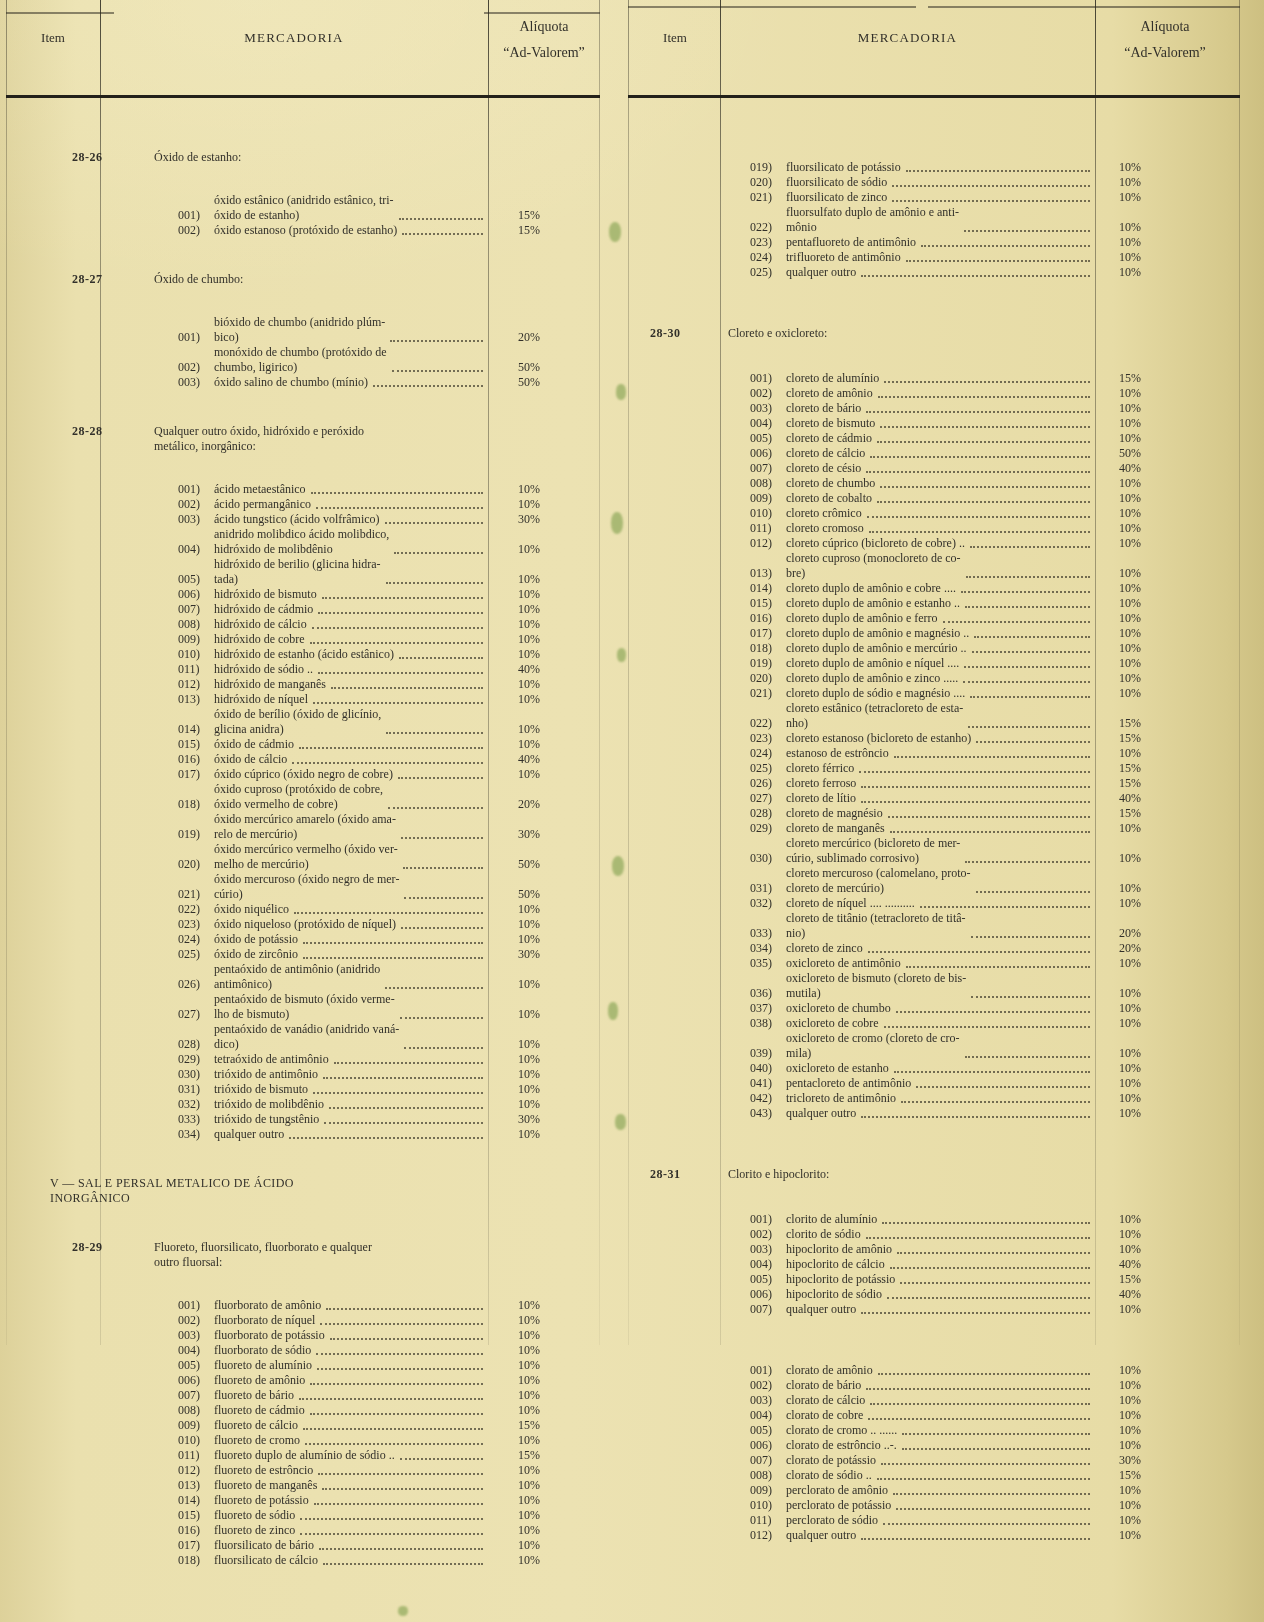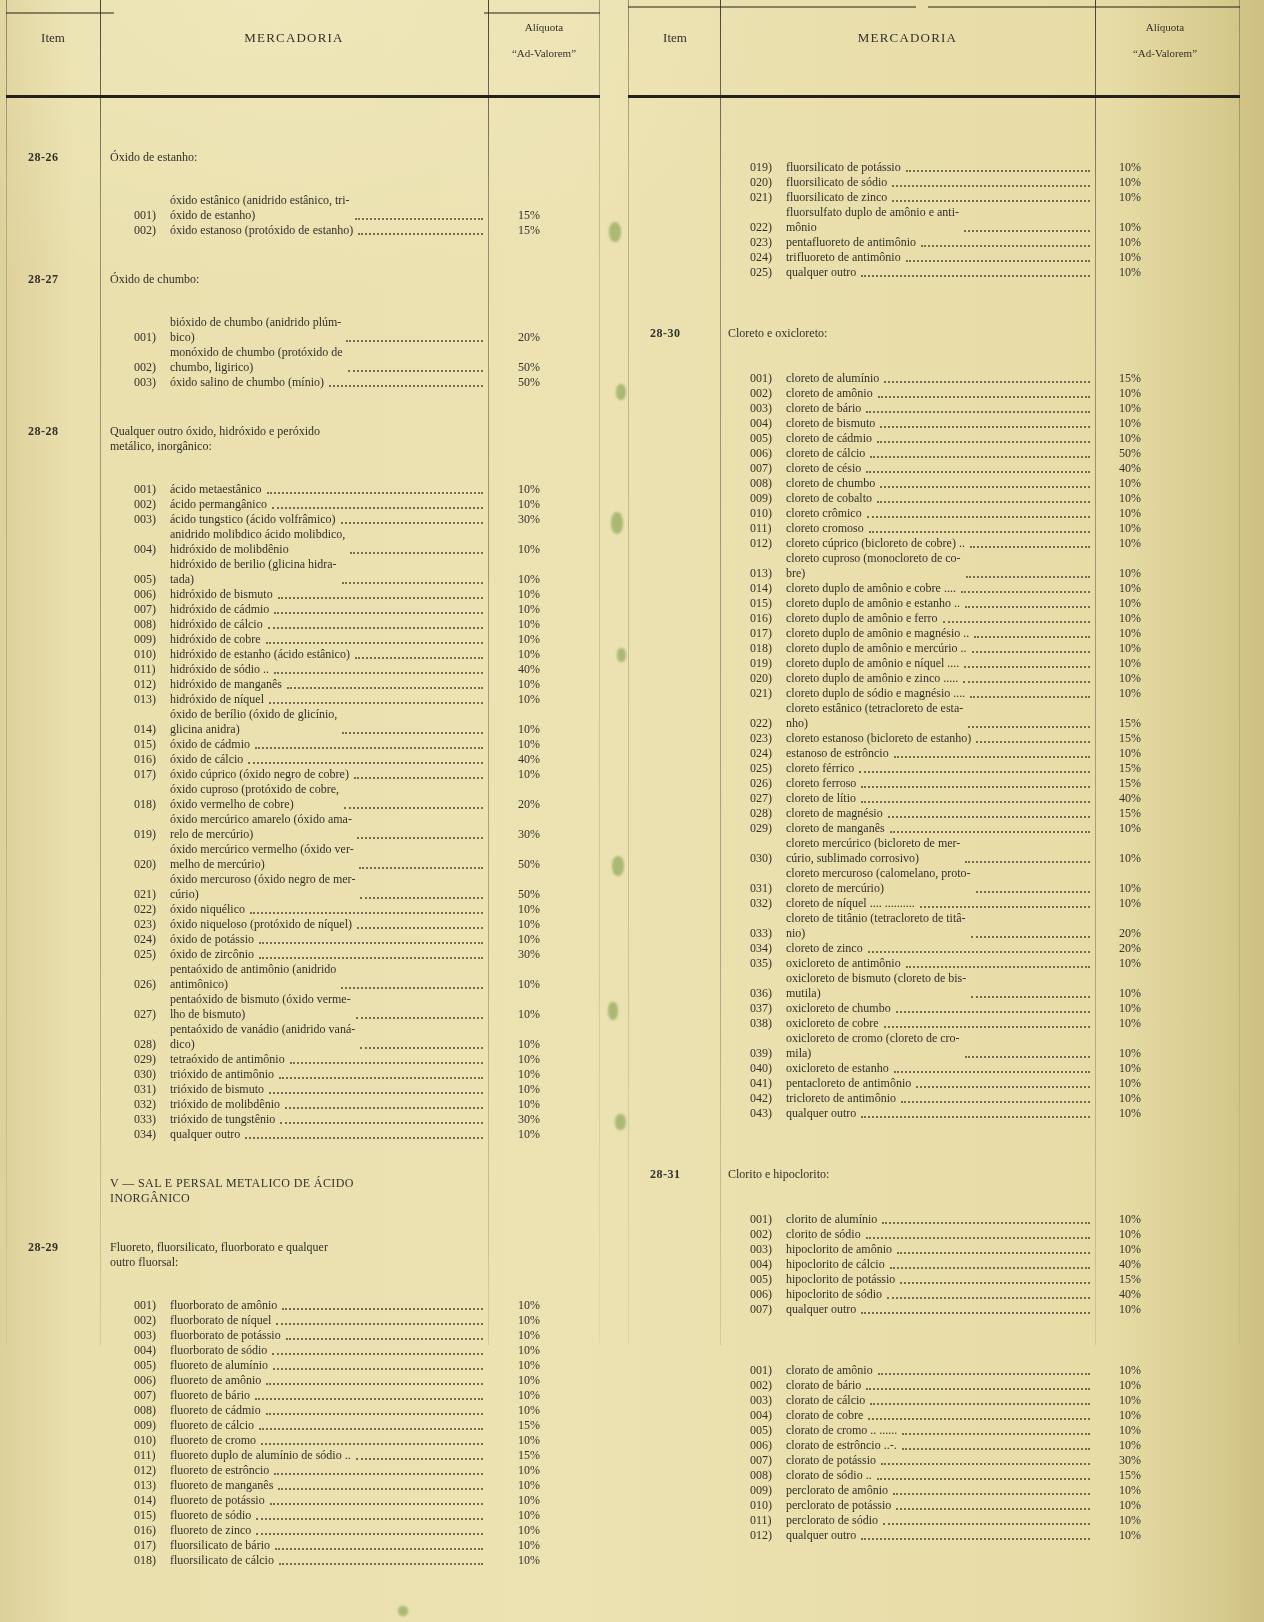--- a/index.html
+++ b/index.html
@@ -31,28 +31,28 @@
   #col0 .topline.a { top: 12px; left: 0;     width: 108px; }
   #col0 .topline.b { top: 12px; left: 478px; width: 116px; }
   #col1 .topline.a { top: 6px;  left: 0;     width: 288px; }
   #col1 .topline.b { top: 6px;  left: 300px; width: 312px; }
 
   .col-header { position: absolute; top: 0; left: 0; right: 0; height: 95px; }
   .h-item { position: absolute; top: 30px; left: 0; width: 94px; text-align: center; font-size: 13px; }
   .h-merc { position: absolute; top: 30px; text-align: center; font-size: 13px; letter-spacing: 1.2px; }
   #col0 .h-merc { left: 94px; width: 388px; }
   #col1 .h-merc { left: 92px; width: 375px; }
-  .h-aliq { position: absolute; top: 14px; text-align: center; font-size: 11px; line-height: 26px; }
+  .h-aliq { position: absolute; top: 14px; text-align: center; font-size: 14px; line-height: 26px; }
   #col0 .h-aliq { left: 482px; width: 112px; }
   #col1 .h-aliq { left: 467px; width: 140px; }
 
   .rule { position: absolute; top: 95px; left: 0; right: 0; height: 3px; background: var(--rule, #23211a); }
 
   .col-body { position: absolute; top: 98px; left: 0; right: 0; font-size: 12px; line-height: 15px; }
-  #col0 .col-body { padding-top: 52px; }
+  #col0 .col-body { padding-top: 52px; padding-left: 44px; }
   #col1 .col-body { padding-top: 16px; }
 
   .section { margin-top: 34px; }
   #col1 .section { margin-top: 46px; }
   .col-body .section:first-child { margin-top: 0; }
 
   .sec-head { display: flex; align-items: flex-start; }
   .code { flex: 0 0 104px; padding-left: 22px; font-weight: bold; letter-spacing: .5px; }
   #col1 .code { flex-basis: 100px; }
   .stitle { flex: 1; white-space: pre-line; padding-right: 110px; }
@@ -64,21 +64,21 @@
   .row { display: flex; align-items: flex-end; }
   .num { flex: 0 0 36px; }
   #col0 .num { margin-left: 128px; }
   #col1 .num { margin-left: 122px; }
   .desc { white-space: pre-line; }
   .lead { flex: 1 1 10px; min-width: 6px; border-bottom: 2px dotted rgba(50,46,34,.65); margin: 0 5px 3px 5px; }
   .rate { flex: 0 0 112px; }
   #col0 .rate { flex-basis: 112px; padding-left: 30px; }
   #col1 .rate { flex-basis: 145px; padding-left: 24px; }
 
-  .gheading { margin-left: 104px; white-space: pre-line; letter-spacing: .4px; padding-right: 120px; }
+  .gheading { white-space: pre-line; letter-spacing: .4px; padding-right: 120px; }
 
   .smudge { position: absolute; background: var(--green, #6a9238); opacity: .5; border-radius: 45%; filter: blur(1.2px); }
 </style>
 </head>
 <body>
 
 <div class="page">
 
   <div class="col" id="col0">
     <div class="topline a"></div>

